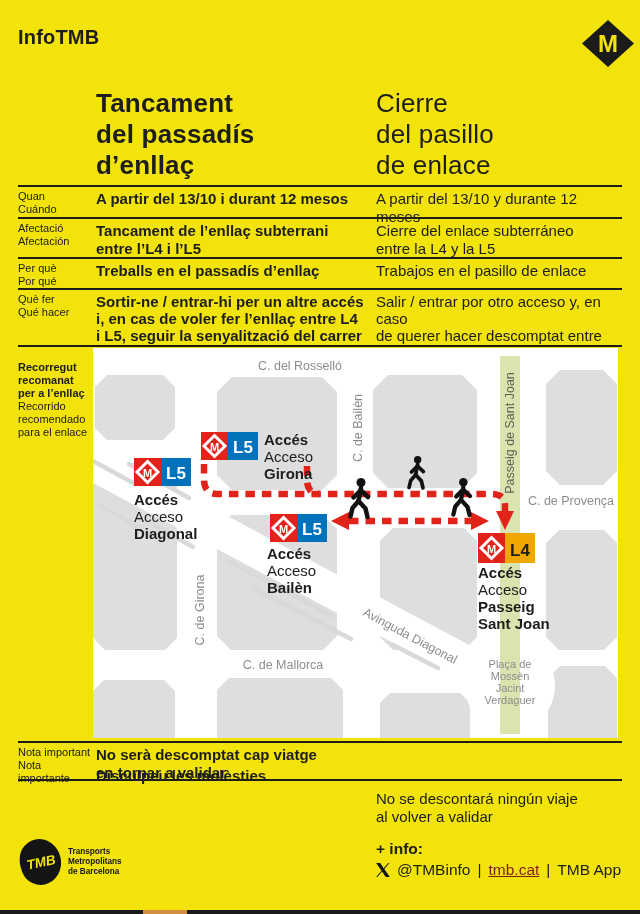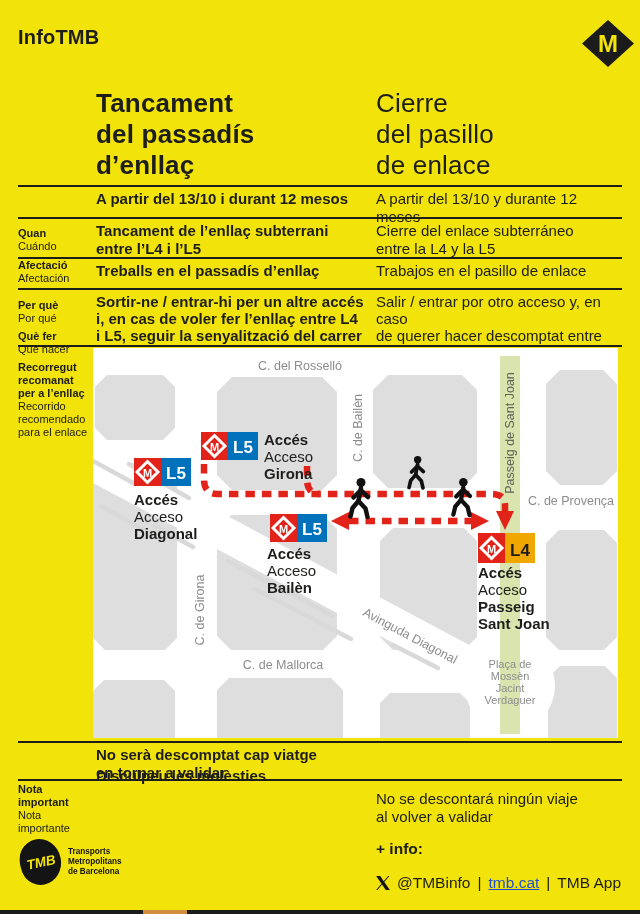--- a/index.html
+++ b/index.html
@@ -5,32 +5,32 @@
   html,body{margin:0;padding:0;}
   body{width:640px;height:914px;font-family:"Liberation Sans",sans-serif;}
   .poster{position:relative;width:640px;height:914px;background:#F2E30B;overflow:hidden;color:#1D1D1B;}
   .abs{position:absolute;}
   .brand{left:18px;top:26px;font-size:20px;font-weight:bold;letter-spacing:.2px;}
   .title{font-size:26px;line-height:31px;letter-spacing:.2px;}
   .title.ca{font-weight:bold;left:96px;top:88px;}
   .title.es{font-weight:normal;left:376px;top:88px;}
   .sep{left:18px;width:604px;height:2px;background:#1D1D1B;}
   .rowlabel{left:18px;width:74px;font-size:11px;line-height:13px;}
-  .rowlabel .b{font-weight:bold;margin-top:37px;}
+  .rowlabel .b{font-weight:normal;}
   .cell{font-size:15px;line-height:17.5px;}
   .cell.c1{left:96px;width:272px;font-weight:bold;}
   .cell.c2{left:376px;width:246px;font-weight:normal;}
   .maplabel{left:18px;top:352px;width:76px;font-size:11px;line-height:13px;margin-top:9px;}
   .maplabel .b{font-weight:bold;}
   .map{left:93px;top:348px;}
   svg{font-family:inherit;display:block;}
   .footer-info{left:376px;top:838px;font-size:15.5px;line-height:21px;}
   .footer-info .lbl{font-weight:bold;}
-  .footer-line2{display:flex;align-items:center;gap:7px;margin-top:13px;}
-  .footer-line2 .site{text-decoration:underline;color:#1d4ed8;}
+  .footer-line2{display:flex;align-items:center;gap:7px;margin-top:0;}
+  .footer-line2 .site{text-decoration:underline;color:#7f1d1d;}
   .bottom-strip{left:0;top:910px;width:640px;height:4px;background:#1b1b1b;}
   .bottom-strip .seg{position:absolute;left:143px;top:0;width:44px;height:4px;background:#D28E3E;}
 </style>
 </head>
 <body>
 
 <div class="poster">
 
   <div class="abs brand">InfoTMB</div>
   <svg class="abs" style="left:582px;top:20px" width="52" height="47" viewBox="0 0 52 47">

